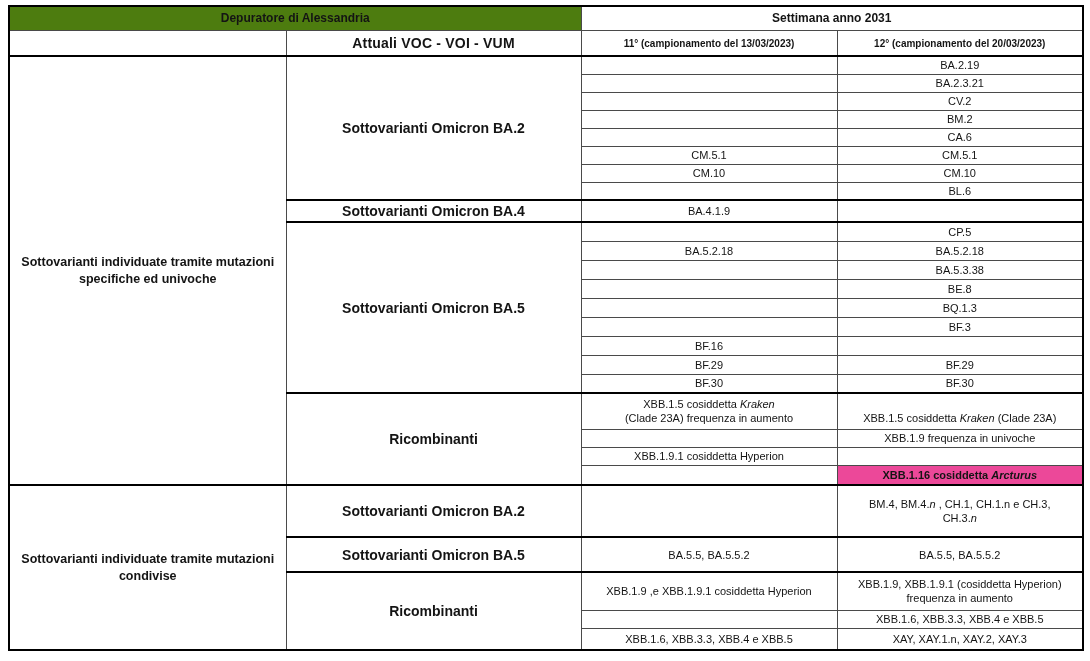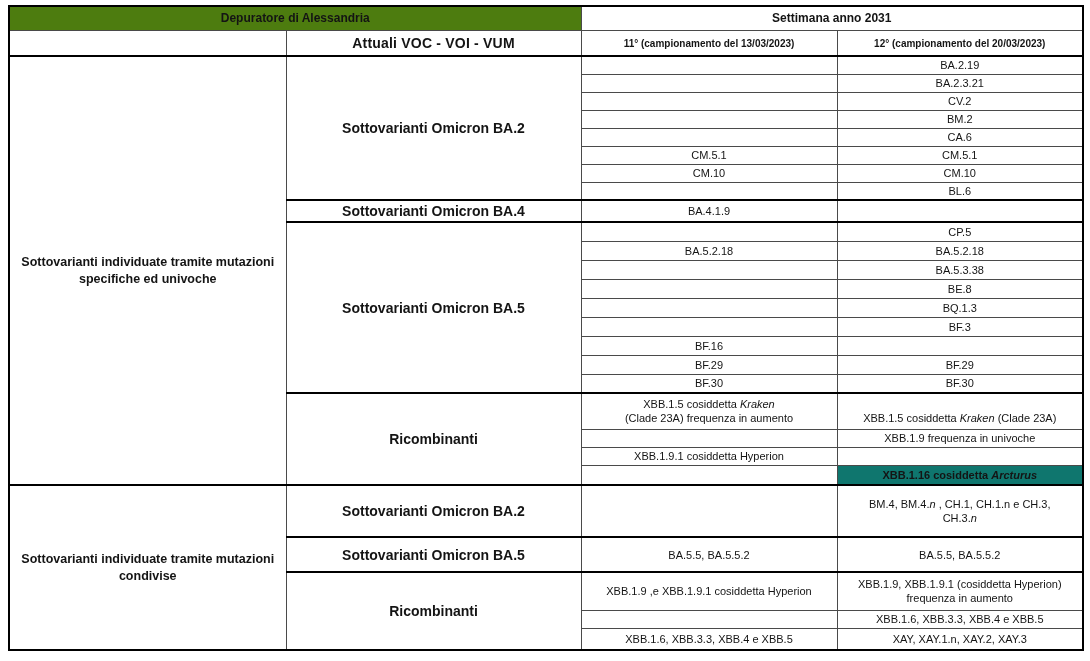--- a/index.html
+++ b/index.html
@@ -139,21 +139,21 @@
   <tr class="r18">
           <td></td>
           <td>XBB.1.9  frequenza in univoche</td>
         </tr>
   <tr class="r18">
           <td>XBB.1.9.1 cosiddetta Hyperion</td>
           <td></td>
         </tr>
   <tr class="ry20">
           <td class="bb2"></td>
-          <td class="bb2 hl" style="background: #0f766e;"><span style="font-weight: bold;">XBB.1.16 cosiddetta </span><span style="font-style: italic; font-weight: bold;">Arcturus</span></td>
+          <td class="bb2 hl" style="background: #ec4899;"><span style="font-weight: bold;">XBB.1.16 cosiddetta </span><span style="font-style: italic; font-weight: bold;">Arcturus</span></td>
         </tr>
 
   <tr class="rs2a">
     <td rowspan="5" class="sec">Sottovarianti individuate tramite mutazioni condivise</td>
     <td class="band bb2">Sottovarianti Omicron BA.2</td>
     <td class="bb2"></td>
     <td class="bb2"><span>BM.4, BM.4.</span><span style="font-style: italic;">n</span><span> , CH.1, CH.1.n e CH.3,</span><br><span>CH.3.</span><span style="font-style: italic;">n</span></td>
   </tr>
   <tr class="rs2b">
     <td class="band bb2">Sottovarianti Omicron BA.5</td>

